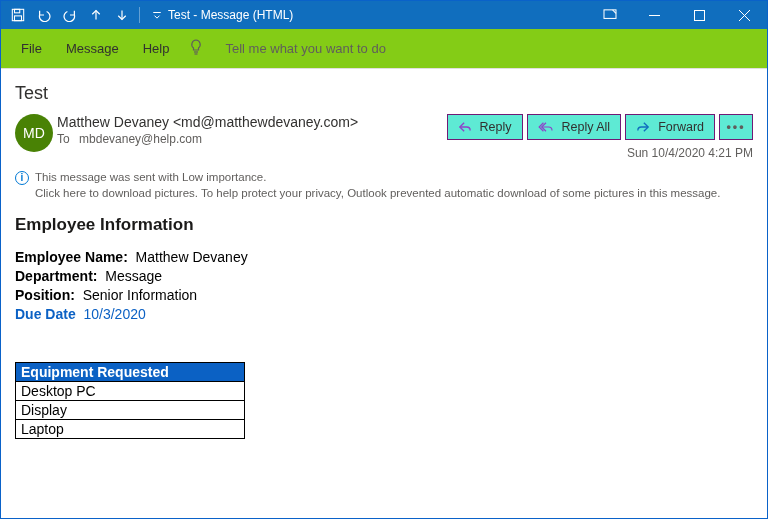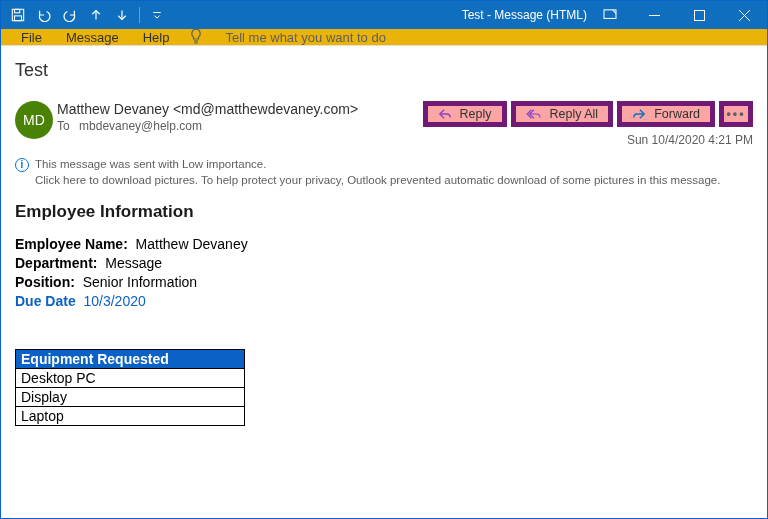--- a/index.html
+++ b/index.html
@@ -35,36 +35,36 @@
     justify-content: center;
   }
   .qat-sep {
     width: 1px;
     height: 16px;
     background: rgba(255,255,255,0.35);
     margin: 0 2px;
   }
   .title-center {
     flex: 1;
-    text-align: right;
+    text-align: left;
   }
   .win-controls {
     display: flex;
     align-items: center;
   }
   .win-btn {
     width: 45px;
     height: 28px;
     display: flex;
     align-items: center;
     justify-content: center;
   }
   .menubar {
-    height: 17px;
-    background: #eab308;
+    height: 40px;
+    background: #84cc16;
     border-bottom: 1px solid #e1dfdd;
     display: flex;
     align-items: center;
     padding-left: 8px;
     gap: 0;
     font-size: 13px;
     color: #323130;
   }
   .menu-item {
     padding: 6px 12px;
@@ -75,21 +75,21 @@
     gap: 22px;
     color: #605e5c;
     margin-left: 8px;
   }
   .content {
     padding: 14px 14px 0 14px;
   }
   .subject {
     font-size: 18px;
     color: #323130;
-    margin-bottom: 20px;
+    margin-bottom: 10px;
   }
   .header-row {
     display: flex;
     align-items: flex-start;
     gap: 4px;
   }
   .avatar {
     width: 38px;
     height: 38px;
     border-radius: 50%;
@@ -118,22 +118,22 @@
     flex-direction: column;
     align-items: flex-end;
     gap: 6px;
   }
   .action-buttons {
     display: flex;
     gap: 4px;
   }
   .act-btn {
     height: 26px;
-    border: 5px solid #701a75;
-    background: #fca5a5;
+    border: 1px solid #701a75;
+    background: #5eead4;
     display: flex;
     align-items: center;
     justify-content: center;
     gap: 8px;
     padding: 0 10px;
     font-size: 12.5px;
     color: #323130;
   }
   .act-more {
     width: 34px;

